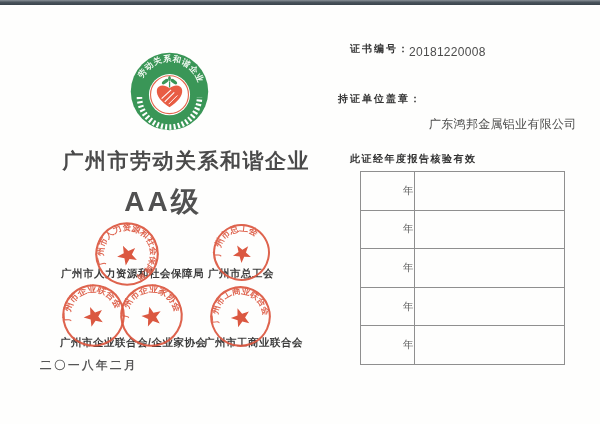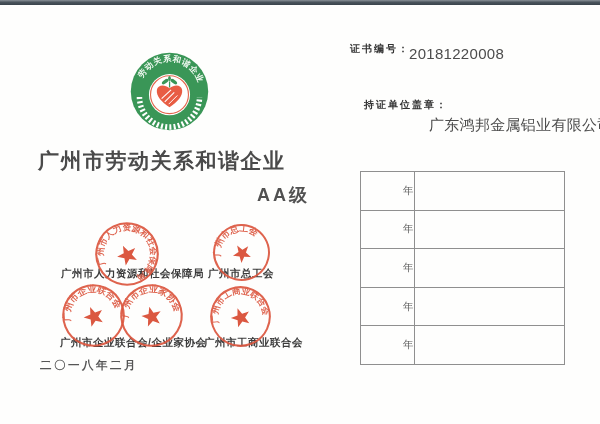--- a/index.html
+++ b/index.html
@@ -11,26 +11,26 @@
   }
   .page{position:absolute;left:0;top:0;width:600px;height:424px;background:#fefefd;}
   .top-edge{
     position:absolute;left:0;top:0;width:600px;height:5px;
     background:linear-gradient(to bottom,#8a9198 0%,#4a545c 45%,#39434b 100%);
   }
   
   .emblem{position:absolute;left:130px;top:52px;width:79px;height:79px;}
   .title-line1{
     position:absolute;left:38px;top:147px;width:272px;
-    text-align:left;font-size:21px;font-weight:bold;color:#4a4a4a;
+    text-align:right;font-size:21px;font-weight:bold;color:#4a4a4a;
     letter-spacing:1.5px;white-space:nowrap;
   }
   .title-line2{
-    position:absolute;left:38px;top:183px;width:272px;
-    text-align:right;font-size:18px;font-weight:600;color:#515151;
+    position:absolute;left:27px;top:183px;width:272px;
+    text-align:center;font-size:28px;font-weight:600;color:#515151;
     letter-spacing:3px;
   }
   .seal{position:absolute;opacity:.92;}
   .seal-1{left:94px;top:221px;width:66px;height:66px;transform:rotate(-26deg);}
   .seal-2{left:212px;top:223px;width:59px;height:59px;transform:rotate(-32deg);}
   .seal-3{left:61px;top:283px;width:65px;height:65px;transform:rotate(-22deg);}
   .seal-4{left:119px;top:283px;width:65px;height:65px;transform:rotate(-14deg);}
   .seal-5{left:209px;top:285px;width:63px;height:63px;transform:rotate(-20deg);}
   .issuer-label{
     position:absolute;font-size:10.5px;font-weight:bold;color:#3a3a3a;
@@ -43,25 +43,25 @@
   .cert-date{
     position:absolute;left:40px;top:358px;width:270px;text-align:left;
     font-size:11.5px;color:#565656;letter-spacing:2.5px;font-weight:600;
   }
   
   .field-label{
     position:absolute;font-size:10px;font-weight:bold;color:#333;
     letter-spacing:2px;white-space:nowrap;
   }
   .field-value{
-    position:absolute;font-size:15px;color:#4c4c4c;white-space:nowrap;letter-spacing:.3px;
+    position:absolute;font-size:12px;color:#4c4c4c;white-space:nowrap;letter-spacing:.3px;
   }
   .lbl-certno{left:350px;top:42px;}
   .val-certno{left:409px;top:45px;}
-  .lbl-holder{left:364px;top:92px;margin-top:6px;}
+  .lbl-holder{left:338px;top:92px;}
   .val-holder{left:429px;top:96px;margin-top:20px;}
   .lbl-validity{left:350px;top:152px;letter-spacing:1.5px;}
   table.verify{
     position:absolute;left:360px;top:171px;width:202px;height:194px;
     border-collapse:collapse;table-layout:fixed;
   }
   table.verify td{
     border:1px solid #8f8f8f;padding:0;
   }
   td.year-cell{
@@ -161,20 +161,21 @@
   </svg>
 
   <div class="cert-date">二〇一八年二月</div>
 
   <div class="field-label lbl-certno">证书编号：</div>
   <div class="field-value val-certno">20181220008</div>
 
   <div class="field-label lbl-holder">持证单位盖章：</div>
   <div class="field-value val-holder">广东鸿邦金属铝业有限公司</div>
 
+  <div class="field-label lbl-validity">此证经年度报告核验有效</div>
 
   <table class="verify">
     <tbody>
       <tr>
         <td class="year-cell">年</td>
         <td class="blank-cell"></td>
       </tr>
       <tr>
         <td class="year-cell">年</td>
         <td class="blank-cell"></td>

